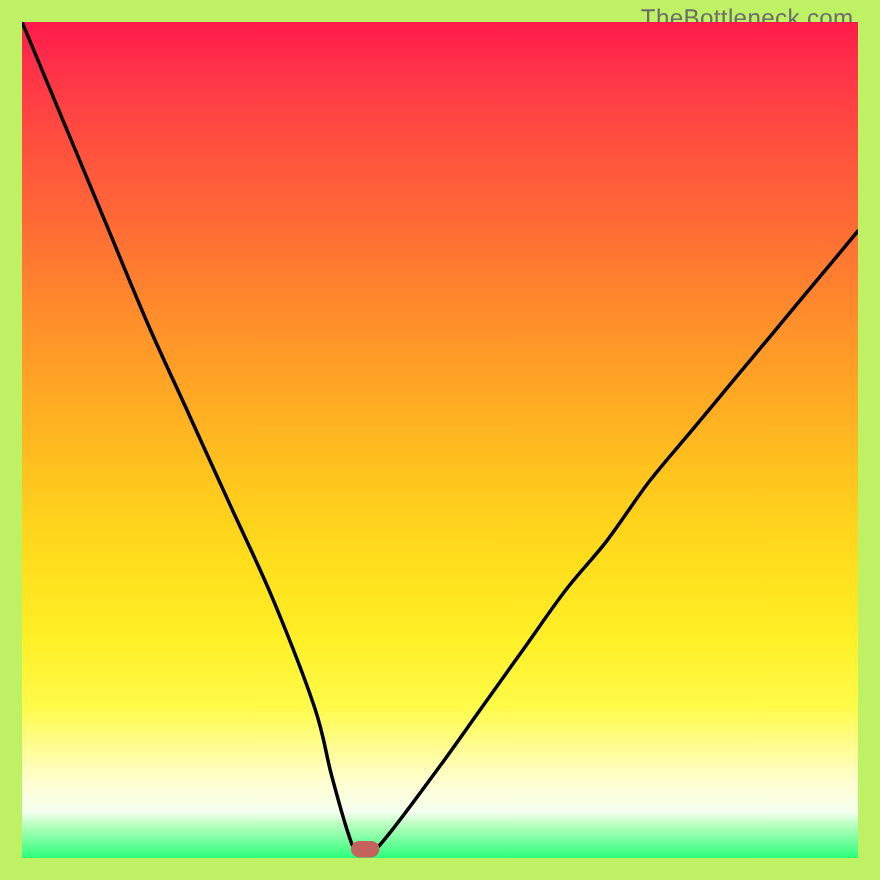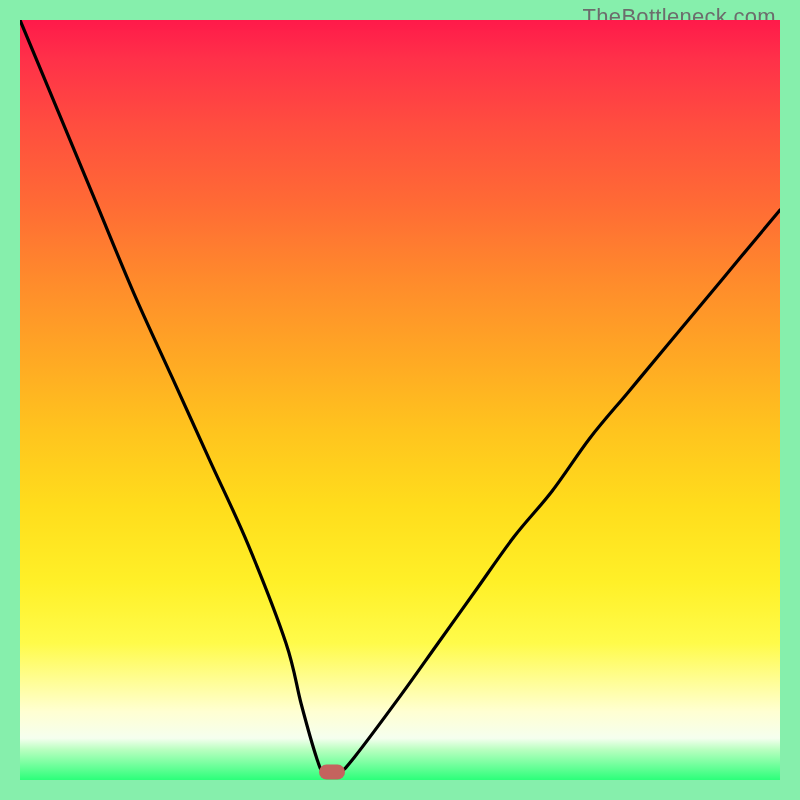--- a/index.html
+++ b/index.html
@@ -7,21 +7,21 @@
     padding: 0;
     width: 800px;
     height: 800px;
     overflow: hidden;
     background: #000;
     font-family: Arial, Helvetica, sans-serif;
   }
   .frame {
     position: absolute;
     inset: 0;
-    background: #86efac;
+    background: #bef264;
   }
   .plot {
     position: absolute;
     left: 20px;
     top: 20px;
     width: 760px;
     height: 760px;
     overflow: hidden;
   }
   .watermark {

